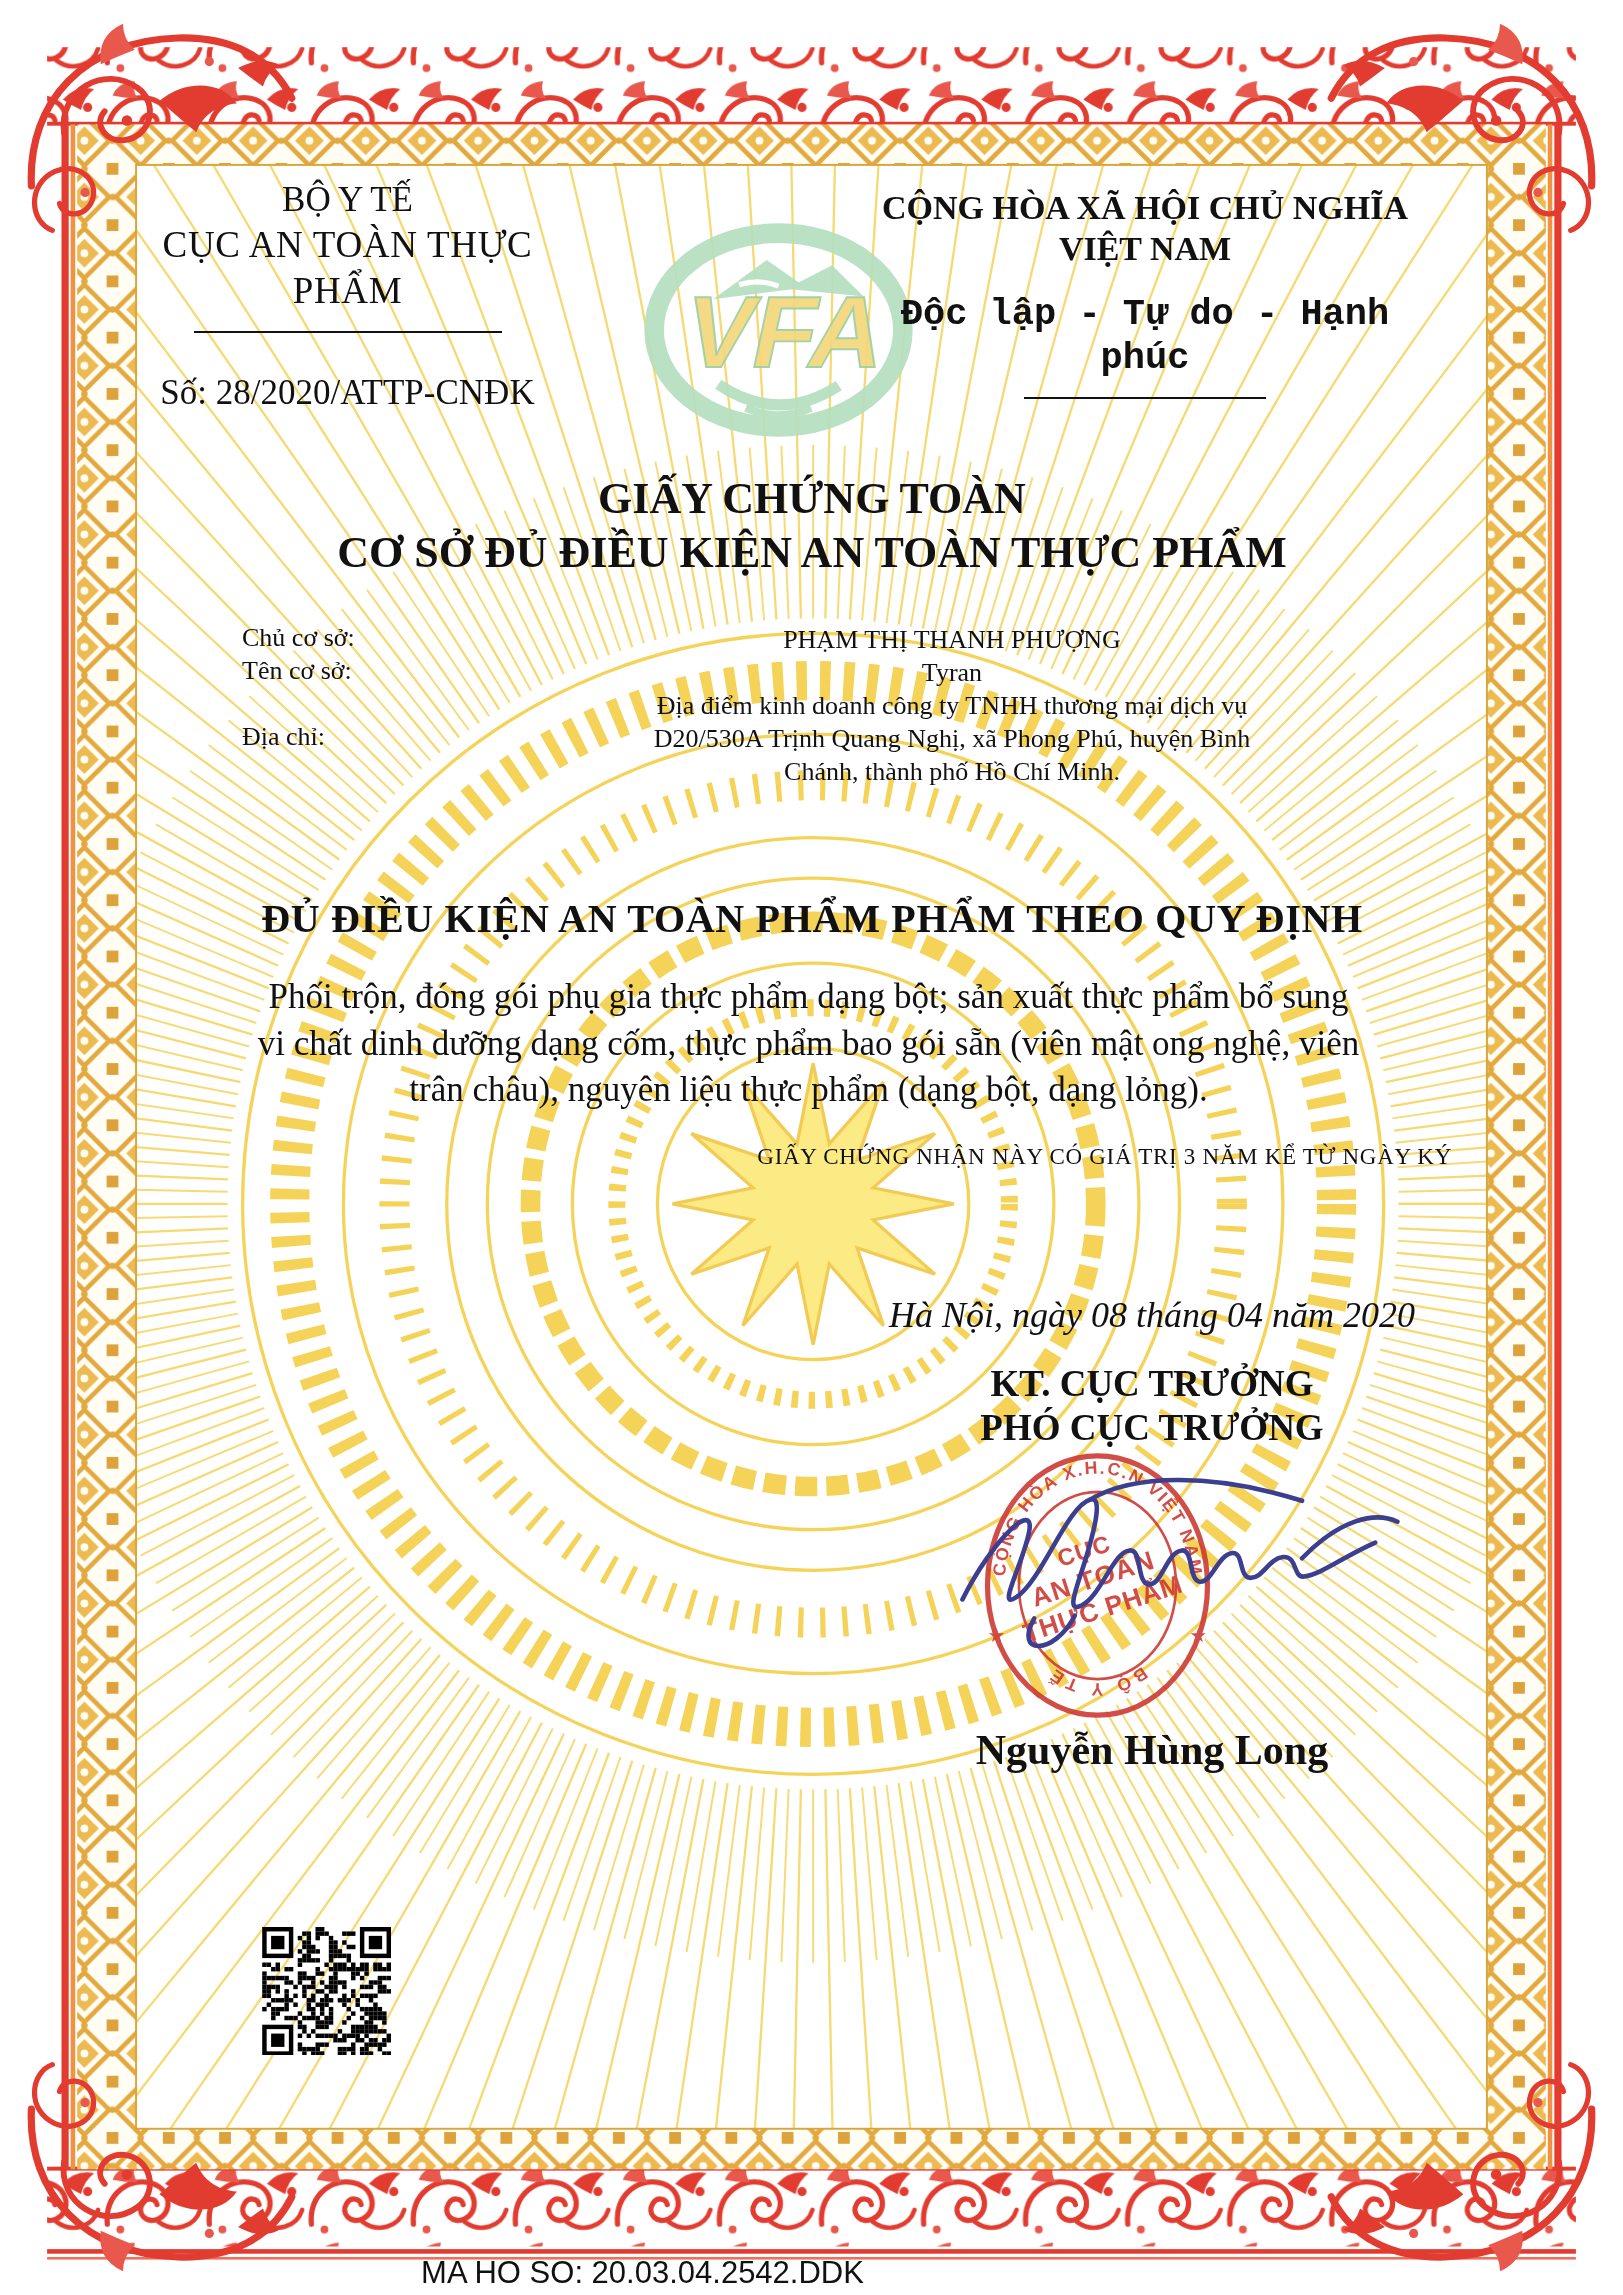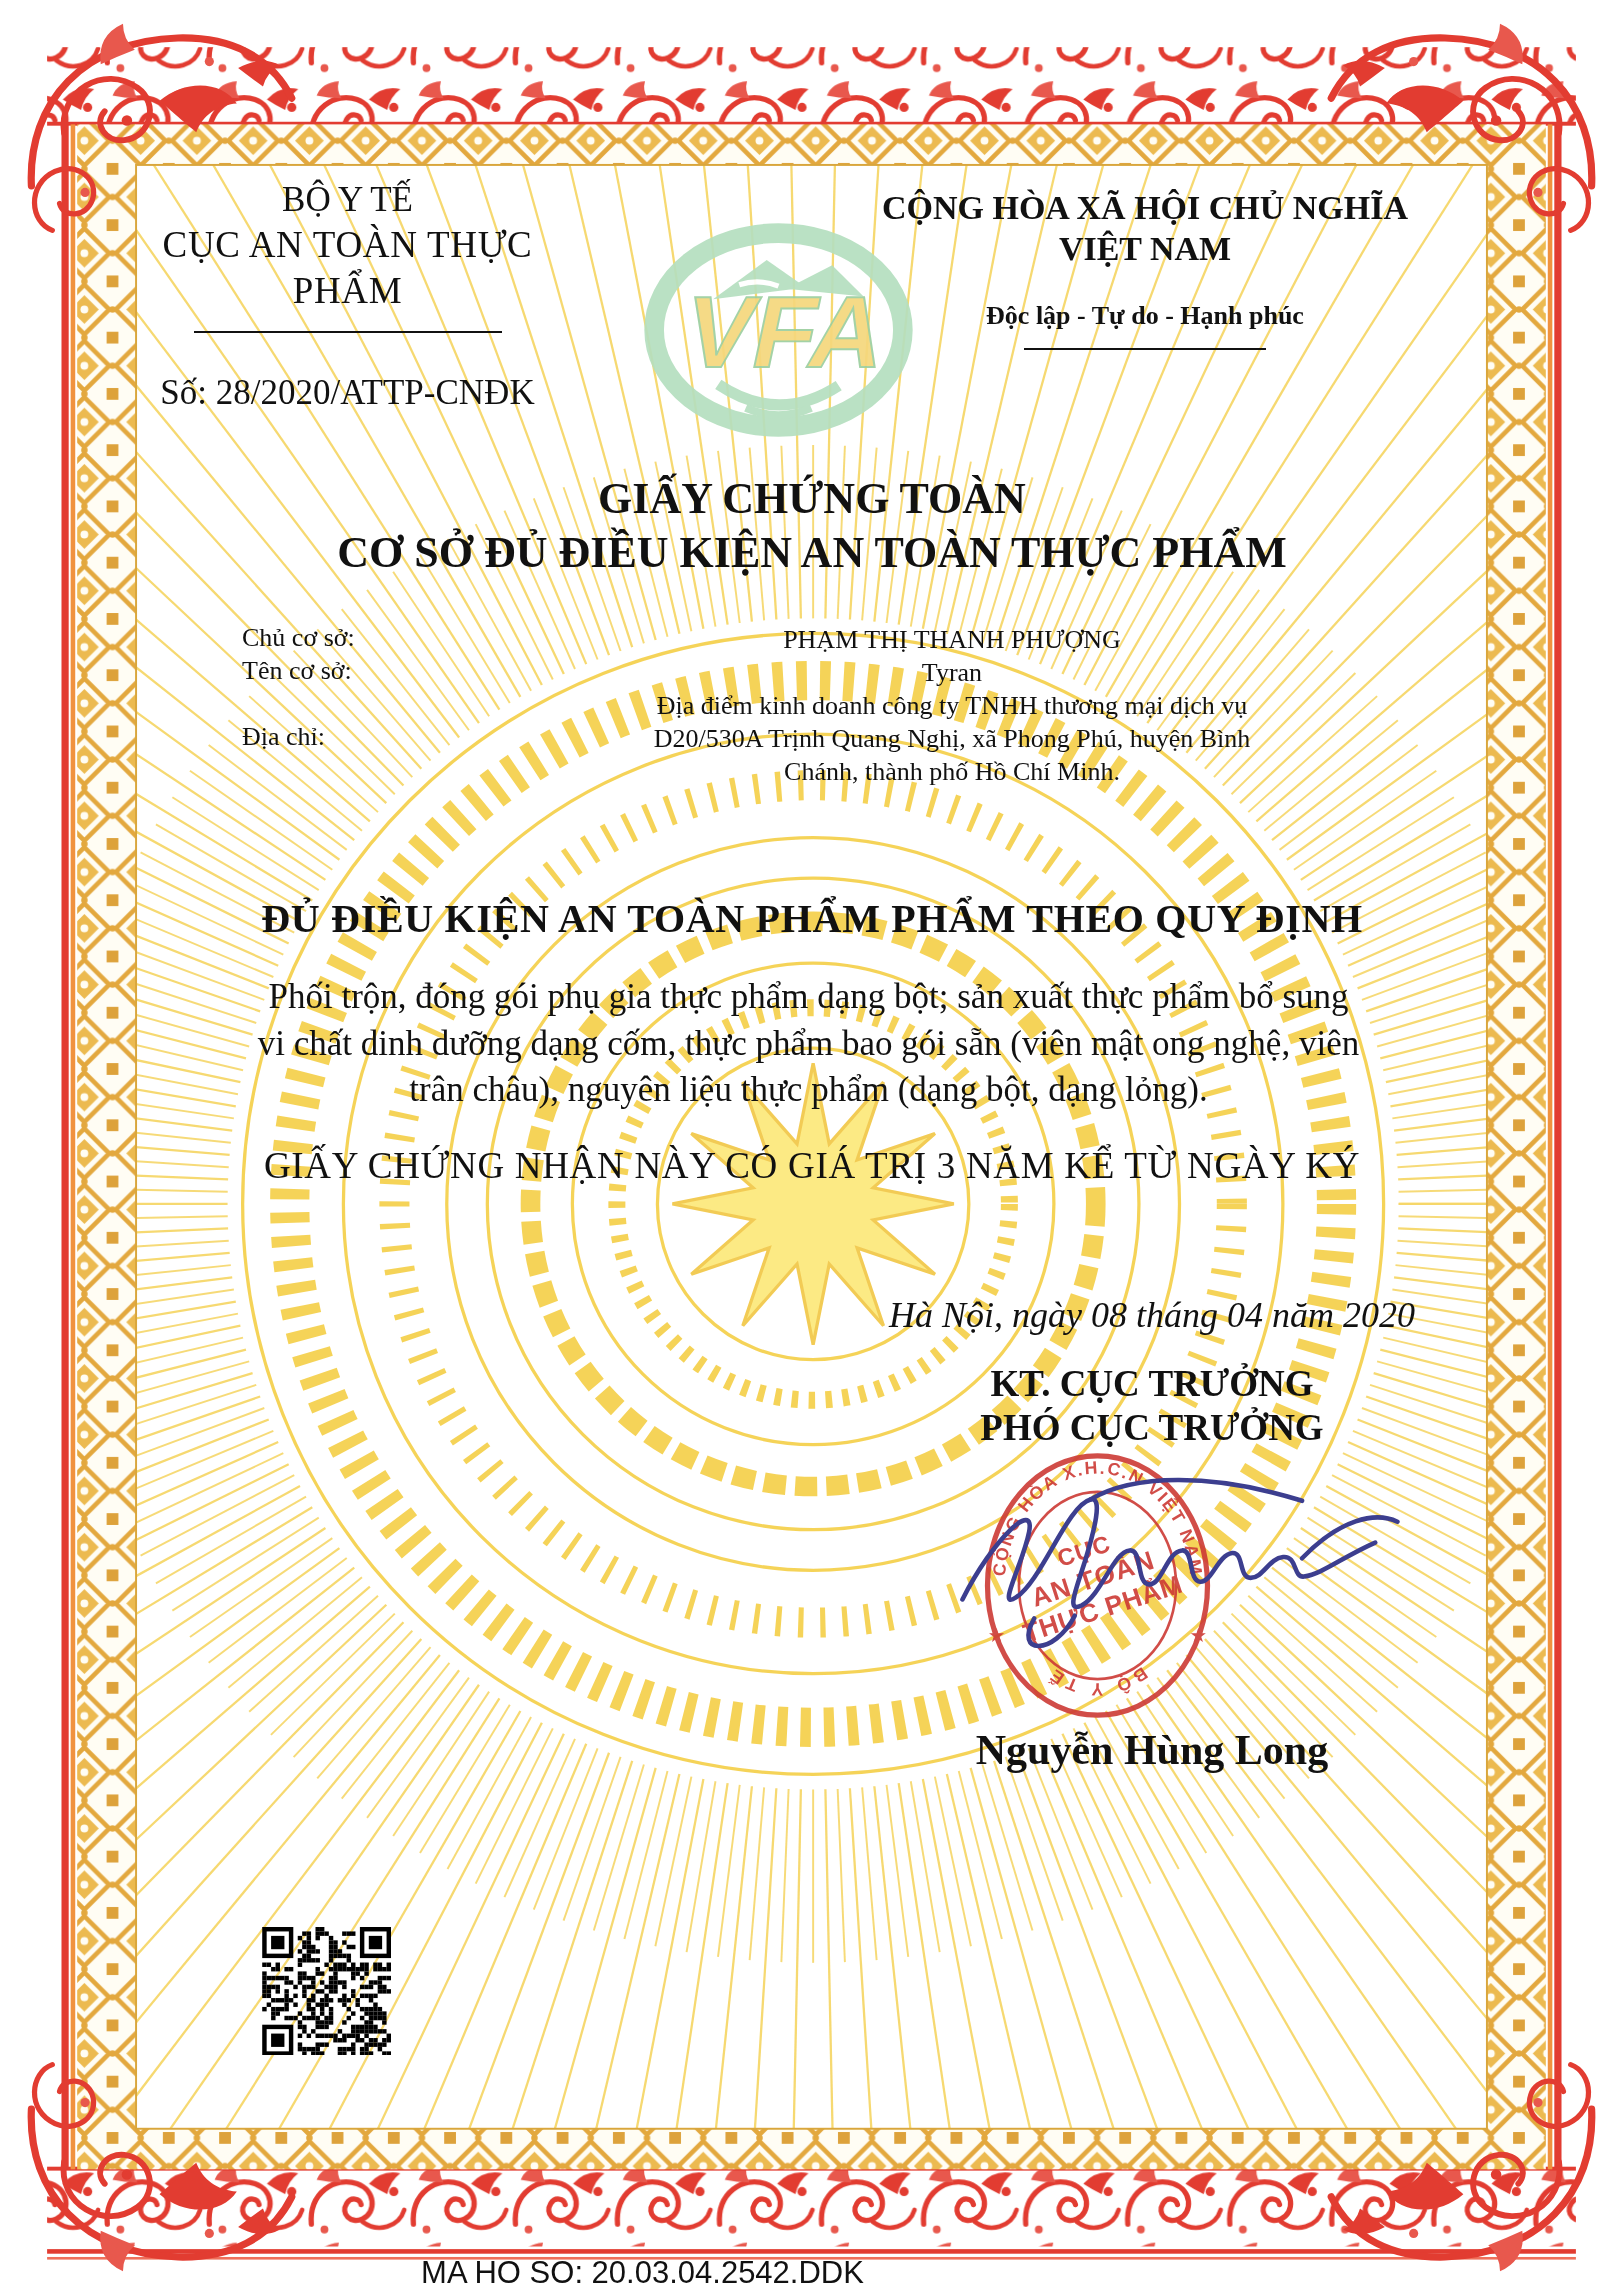--- a/index.html
+++ b/index.html
@@ -14,33 +14,33 @@
   .abs{position:absolute;}
   svg{display:block;}
   
   .hdr-left{left:151px;top:178px;width:393px;text-align:center;line-height:1.25;}
   .hdr-left .ministry{font-size:35px;}
   .hdr-left .department{font-size:37px;font-weight:normal;letter-spacing:0.7px;}
   .hdr-left .rule{width:308px;border-top:2.6px solid #111;margin:17px auto 0 auto;}
   .hdr-left .number{font-size:35px;margin-top:38px;}
   .hdr-right{left:857px;top:188px;width:576px;text-align:center;line-height:1.2;}
   .hdr-right .country{font-size:34px;font-weight:bold;}
-  .hdr-right .motto{font-size:26px;font-weight:bold;margin-top:30px;}
+  .hdr-right .motto{font-size:37px;font-weight:bold;margin-top:22px;font-family:Liberation Mono, monospace;}
   .hdr-right .rule{width:242px;border-top:2.6px solid #111;margin:17px auto 0 auto;}
   
   .title{left:164px;top:472px;width:1296px;text-align:center;font-weight:bold;font-size:44px;line-height:1.22;}
   
   .fields{left:242px;top:623px;width:1204px;font-size:26px;}
   .frow{display:flex;align-items:flex-start;}
   .frow .flabel{width:216px;flex:none;text-align:left;}
   .frow .fvalue{flex:1;text-align:center;line-height:1.27;}
   
   .statement{left:164px;top:895px;width:1296px;text-align:center;font-weight:bold;font-size:40px;letter-spacing:0.7px;}
   .scope{left:180px;top:974px;width:1257px;text-align:center;font-size:35px;line-height:1.33;}
-  .validity{left:164px;top:1144px;width:1296px;text-align:center;font-size:37px;letter-spacing:0.7px;}
+  .validity{left:156px;top:1144px;width:1296px;text-align:right;font-size:23px;letter-spacing:0.7px;}
   
   .sign-block{left:877px;top:1294px;width:550px;text-align:center;}
   .place-date{font-size:36px;font-style:italic;font-weight:400;}
   .sign-title{font-size:37px;font-weight:bold;line-height:1.18;margin-top:26px;}
   .signer{left:877px;top:1726px;width:550px;text-align:center;font-size:42px;font-weight:bold;}
   
   .footer{left:0;top:2255px;width:1285px;text-align:center;
           font-family:"Liberation Sans","DejaVu Sans",sans-serif;font-size:31px;color:#111;} .z1{z-index:1;} .z2{z-index:2;} .z3{z-index:3;}
   .content-text{z-index:4;}
   .bg-clip{left:136px;top:165px;width:1351px;height:1964px;overflow:hidden;z-index:0;}

